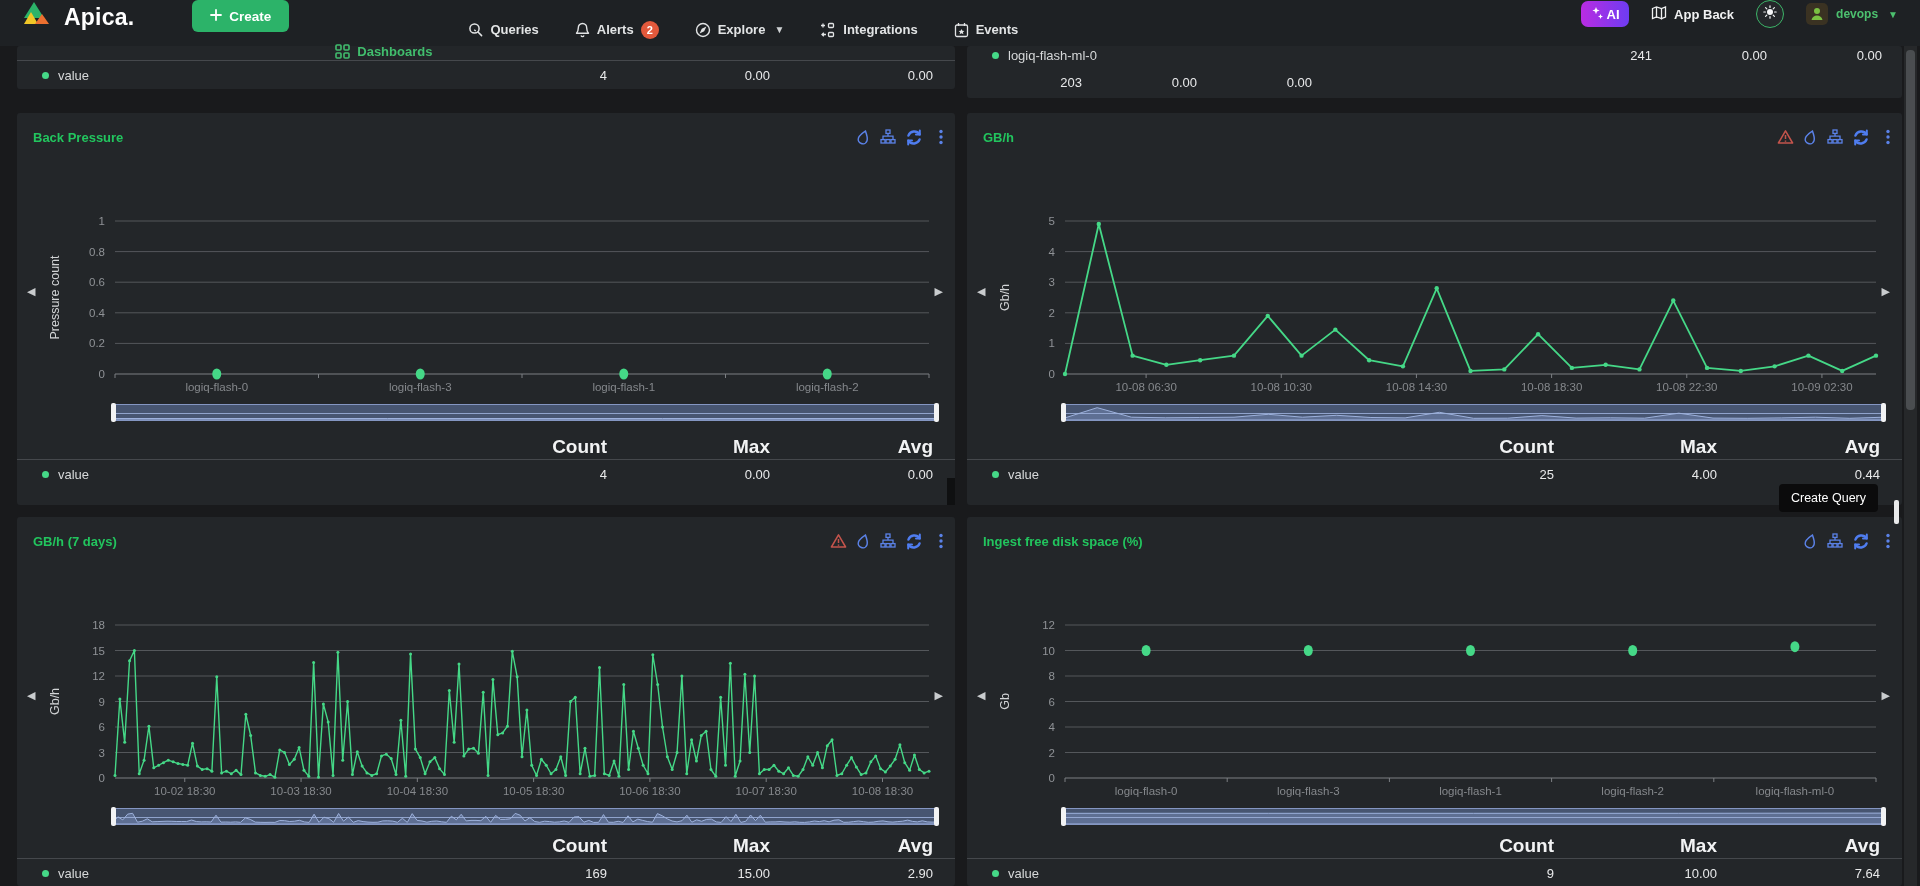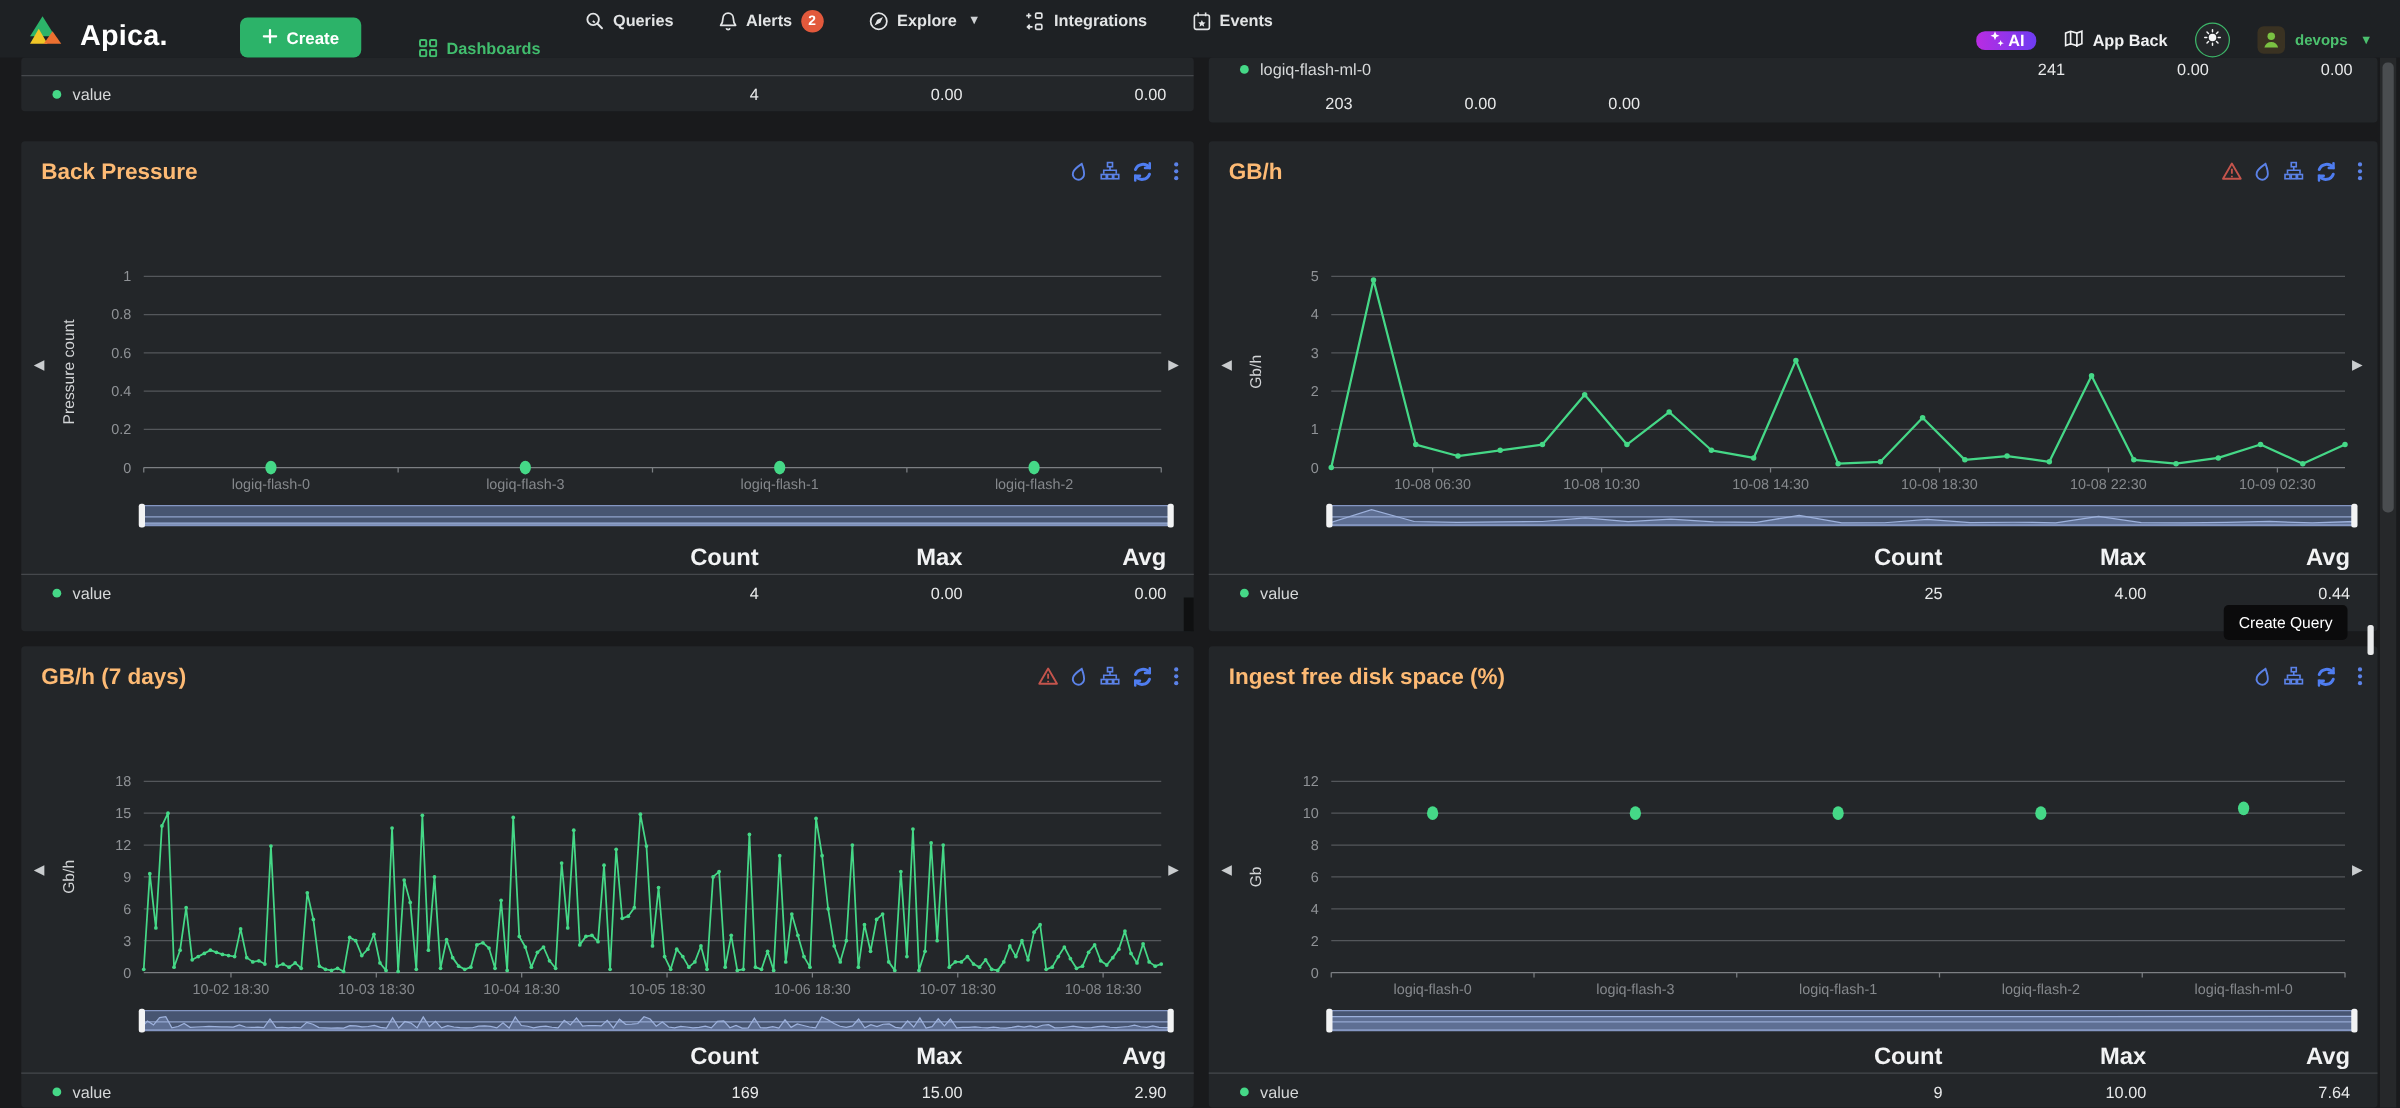--- a/index.html
+++ b/index.html
@@ -1,47 +1,47 @@
 <!DOCTYPE html>
 <html><head>
 <meta charset="utf-8">
 <style>
   * { margin:0; padding:0; box-sizing:border-box; }
   html,body { width:1920px; height:886px; overflow:hidden; background:#191a1c;
     font-family:"Liberation Sans", sans-serif; color:#e8e9ea; }
 
   
   .navbar { position:absolute; left:0; top:0; width:1920px; height:46px; background:#1e2124;
-    display:flex; align-items:flex-end; padding:0 22px; z-index:40; }
+    display:flex; align-items:flex-start; padding:0 22px; z-index:40; }
   .brand { display:flex; align-items:center; gap:10px; }
   .brand-text { font-size:23px; font-weight:700; color:#fff; letter-spacing:.2px; }
   .create-btn { margin-left:58px; background:#2cb369; color:#fff; border:none; border-radius:6px;
     height:30px; padding:16px 18px; font-size:13.5px; font-weight:600; display:flex; align-items:center; gap:7px; cursor:pointer; }
   .nav-items { display:flex; align-items:center; margin-left:46px; gap:36px; }
   .nav-item { display:flex; align-items:center; gap:7px; font-size:13px; font-weight:600; color:#e2e4e5; cursor:pointer; }
   .nav-item.active { color:#41bd6d;margin-top:44px; }
   .nav-item svg { display:block; }
   .badge { background:#e2593c; color:#fff; width:18px; height:18px; border-radius:50%;
     font-size:11px; font-weight:700; display:flex; align-items:center; justify-content:center; }
   .chev { font-size:10px; color:#cfd2d4; margin-left:2px; }
   .nav-right { margin-left:auto; display:flex; align-items:center; gap:22px; }
-  .ai-btn { width:48px; height:15px; border:none; border-radius:7px; color:#fff; font-size:13px; font-weight:700;
+  .ai-btn { width:48px; height:26px; border:none; border-radius:7px; color:#fff; font-size:13px; font-weight:700;
     background:linear-gradient(90deg,#b92ce2,#6e3cf2); display:flex; align-items:center; justify-content:center; gap:3px; cursor:pointer; }
   .app-tour { display:flex; align-items:center; gap:7px; font-size:13px; font-weight:600; color:#f0f1f2; cursor:pointer; }
   .theme-toggle { width:28px; height:28px; border-radius:50%; border:1.5px solid #3cb568;
     display:flex; align-items:center; justify-content:center; cursor:pointer; background:#24272a; }
   .user { display:flex; align-items:center; gap:8px; cursor:pointer; }
   .avatar { width:22px; height:22px; border-radius:5px; background:#3a3222; display:flex; align-items:center; justify-content:center; }
   .user-name { color:#4cc06e; font-size:12px; font-weight:600; }
   .user .chev { color:#4cc06e; }
 
   
   .panel { position:absolute; background:#232629; border-radius:3px; }
   .p-head { position:absolute; top:12px; left:16px; right:12px; height:24px; display:flex; align-items:center; }
-  .p-title { font-size:18px; font-weight:700; color:#fdba74; }
+  .p-title { font-size:13px; font-weight:700; color:#22c55e; }
   .p-icons { margin-left:auto; display:flex; align-items:center; gap:9px; }
   .p-icons .kebab { margin-left:7px; }
   .icon-btn { display:flex; cursor:pointer; }
   .chart-box { position:absolute; top:50px; left:0; right:0; height:238px; }
   .arrow { position:absolute; top:172px; font-size:11px; color:#c9ccce; cursor:pointer; z-index:3; }
   .arrow.left { left:10px; } .arrow.right { right:12px; }
 
   .range-slider { position:absolute; top:291px; left:95px; right:17px; height:17px;
     background:#475571; border:1px solid #8496c2; border-radius:2px; cursor:pointer; }
   .range-slider .mid { position:absolute; left:0; right:0; top:50%; height:1px; background:#9db1dc; opacity:.85; }

